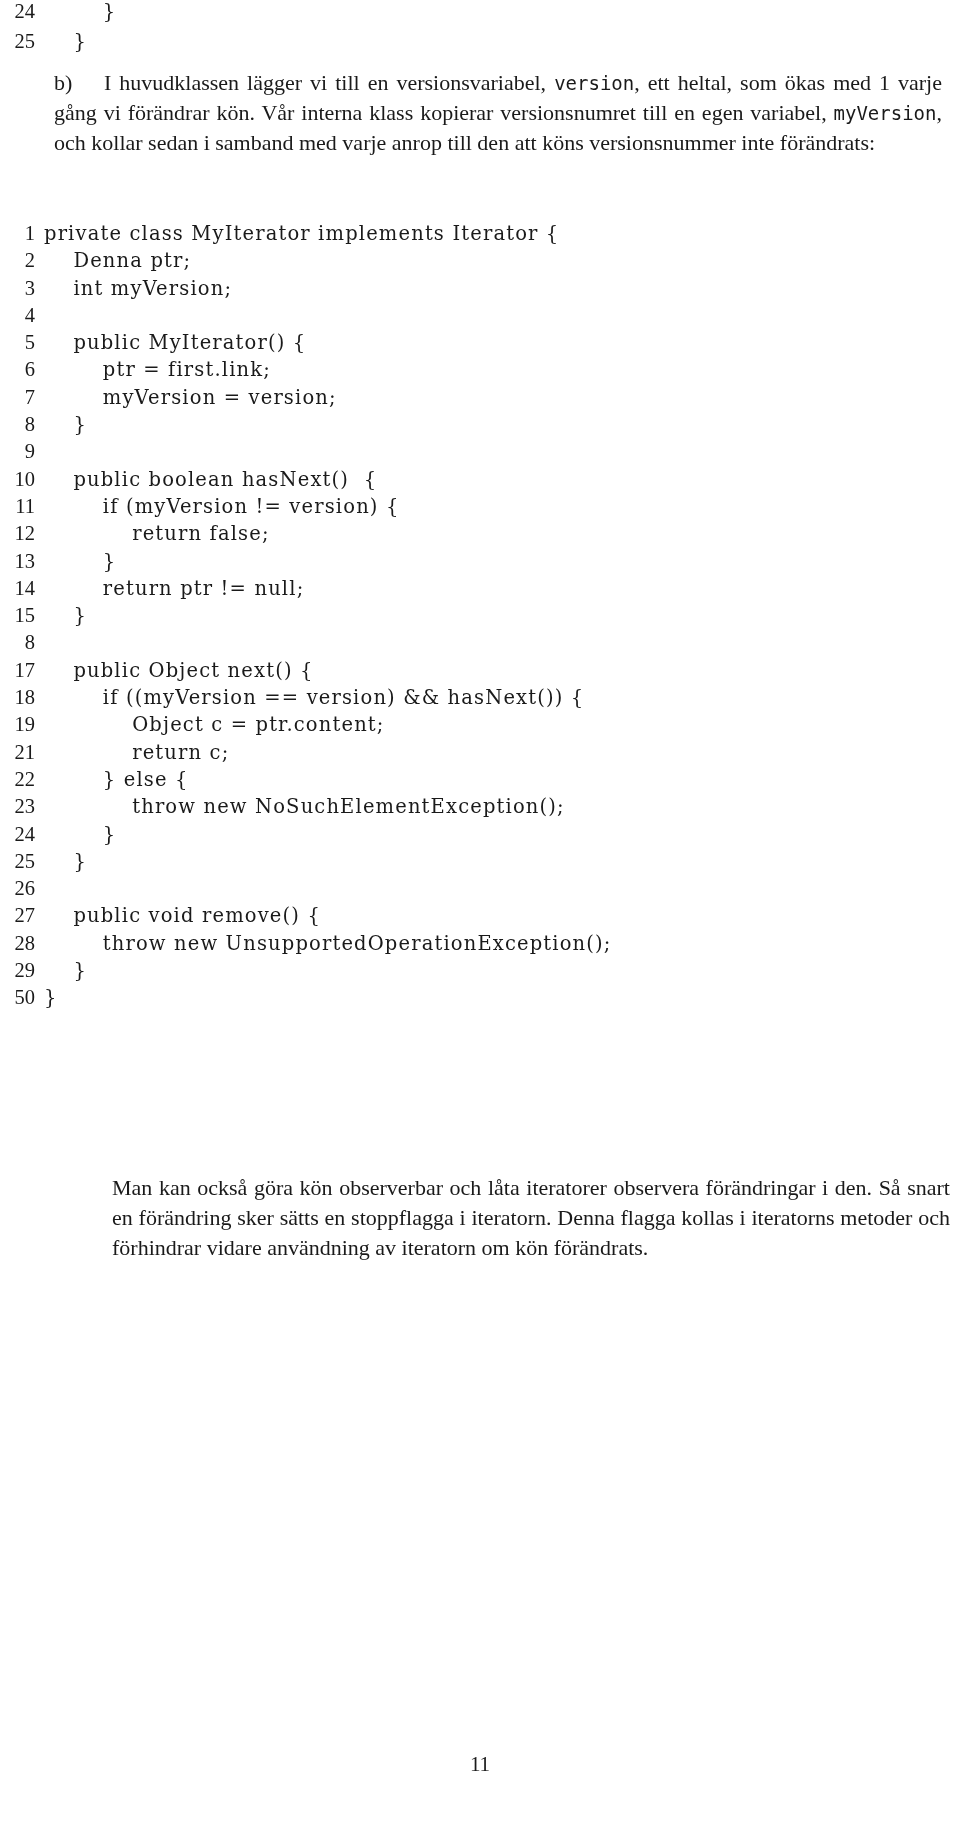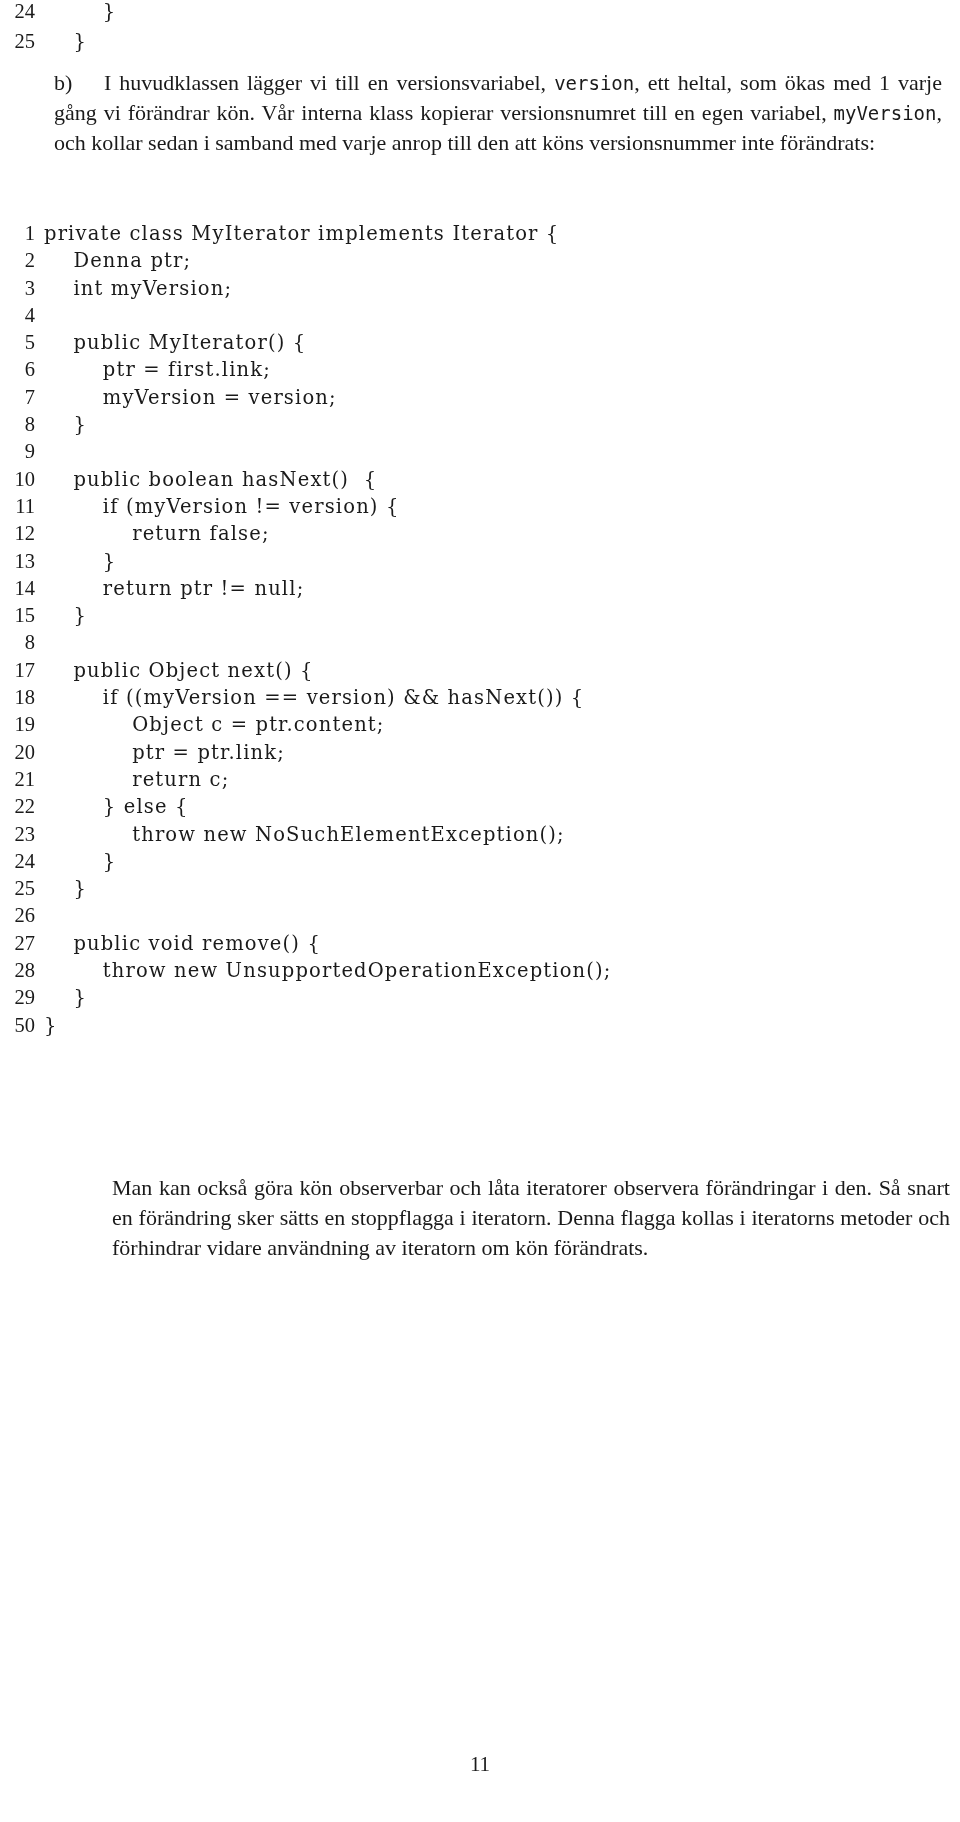--- a/index.html
+++ b/index.html
@@ -138,21 +138,20 @@
       <div class="code-line"><span class="lineno">10</span><span class="codetext">    public boolean hasNext()  {</span></div>
       <div class="code-line"><span class="lineno">11</span><span class="codetext">        if (myVersion != version) {</span></div>
       <div class="code-line"><span class="lineno">12</span><span class="codetext">            return false;</span></div>
       <div class="code-line"><span class="lineno">13</span><span class="codetext">        }</span></div>
       <div class="code-line"><span class="lineno">14</span><span class="codetext">        return ptr != null;</span></div>
       <div class="code-line"><span class="lineno">15</span><span class="codetext">    }</span></div>
       <div class="code-line"><span class="lineno">8</span><span class="codetext"></span></div>
       <div class="code-line"><span class="lineno">17</span><span class="codetext">    public Object next() {</span></div>
       <div class="code-line"><span class="lineno">18</span><span class="codetext">        if ((myVersion == version) &amp;&amp; hasNext()) {</span></div>
       <div class="code-line"><span class="lineno">19</span><span class="codetext">            Object c = ptr.content;</span></div>
-      <div class="code-line"><span class="lineno">20</span><span class="codetext">            ptr = ptr.link;</span></div>
       <div class="code-line"><span class="lineno">21</span><span class="codetext">            return c;</span></div>
       <div class="code-line"><span class="lineno">22</span><span class="codetext">        } else {</span></div>
       <div class="code-line"><span class="lineno">23</span><span class="codetext">            throw new NoSuchElementException();</span></div>
       <div class="code-line"><span class="lineno">24</span><span class="codetext">        }</span></div>
       <div class="code-line"><span class="lineno">25</span><span class="codetext">    }</span></div>
       <div class="code-line"><span class="lineno">26</span><span class="codetext"></span></div>
       <div class="code-line"><span class="lineno">27</span><span class="codetext">    public void remove() {</span></div>
       <div class="code-line"><span class="lineno">28</span><span class="codetext">        throw new UnsupportedOperationException();</span></div>
       <div class="code-line"><span class="lineno">29</span><span class="codetext">    }</span></div>
       <div class="code-line"><span class="lineno">50</span><span class="codetext">}</span></div>

